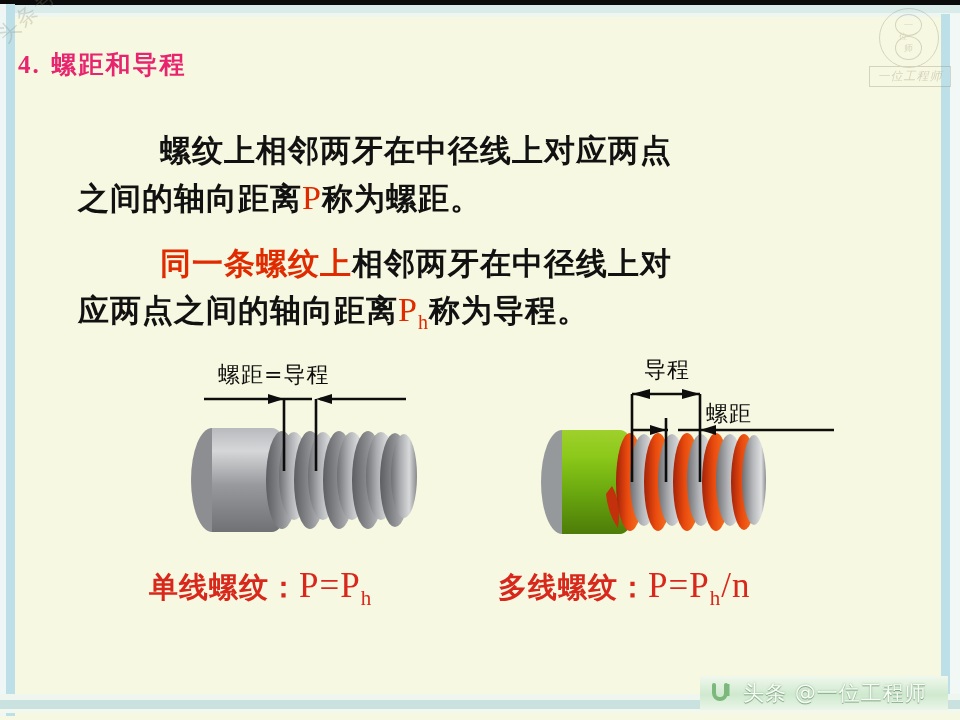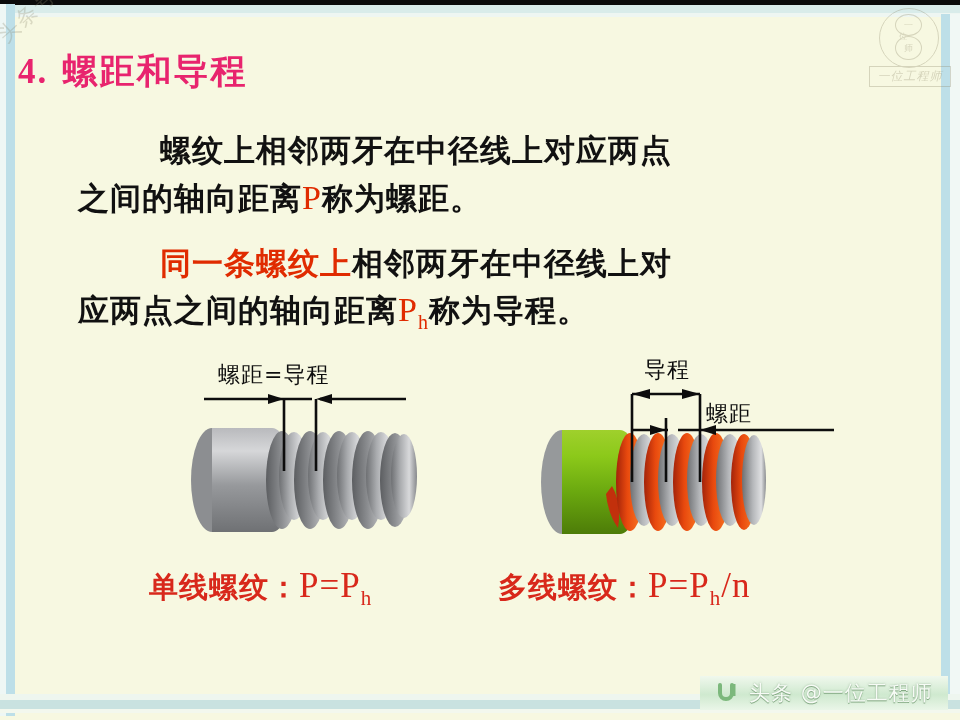--- a/index.html
+++ b/index.html
@@ -104,21 +104,21 @@
     font-size: 21px;
     color: rgba(140,135,110,.28);
     white-space: nowrap;
     letter-spacing: 2px;
   }
 
   
   #title {
     position: absolute; left: 18px; top: 48px;
     font-family: "DejaVu Sans", sans-serif;
-    font-size: 35px;
+    font-size: 25px;
     font-weight: bold;
     color: #E8246E;
     letter-spacing: 2px;
     white-space: nowrap;
   }
   #title .num { font-family: "Liberation Serif", serif; }
 
   
   .para {
     position: absolute;
@@ -179,21 +179,21 @@
   .formula .math .sb { font-size: 21px; vertical-align: sub; }
   #formula-single { left: 136px; top: 566px; margin-left: 13px; }
   #formula-multi  { left: 498px; top: 566px; }
 
   
   #toutiao-badge {
     position: absolute; left: 700px; top: 676px;
     width: 248px; height: 34px;
     background: linear-gradient(180deg,#f0f8ed 0%, #cfe9cf 55%, #eaf6e8 100%);
     display: flex; align-items: center; gap: 7px;
-    padding-left: 16px;
+    padding-left: 10px;
     box-sizing: border-box;
   }
   #toutiao-badge .tt-text {
     font-family: "DejaVu Sans", sans-serif;
     font-size: 21px;
     color: #f7fbf6;
     letter-spacing: 1px;
     text-shadow: 0 1px 0 rgba(120,160,120,.85), 0 0 2px rgba(120,160,120,.7);
     white-space: nowrap;
   }

